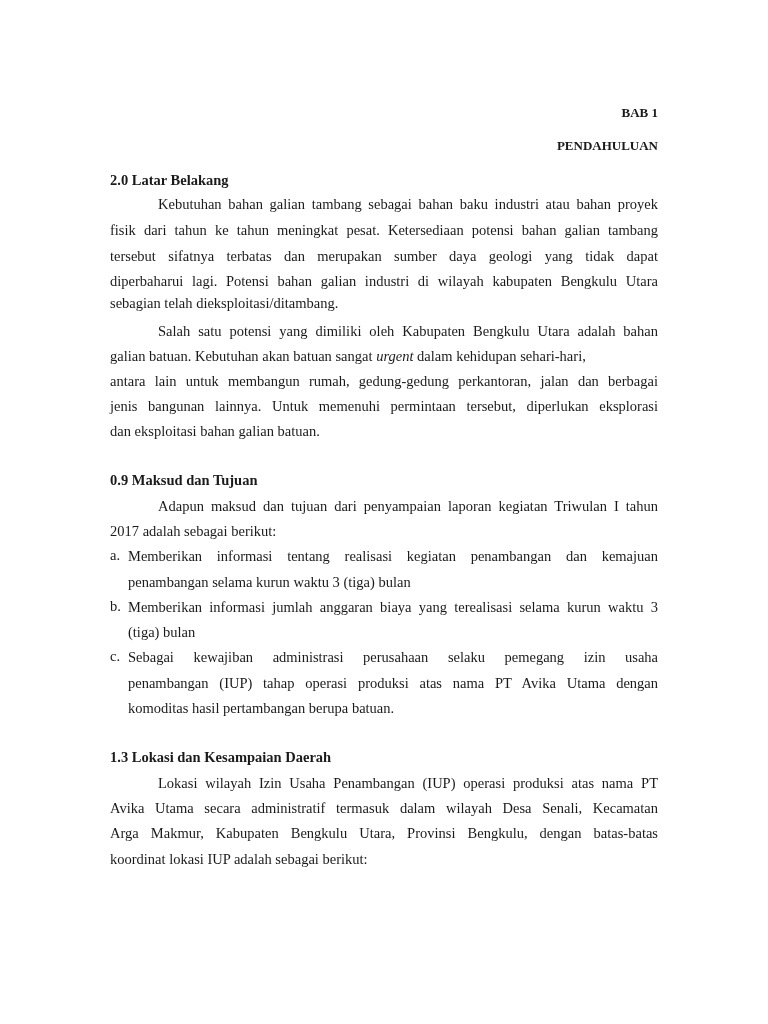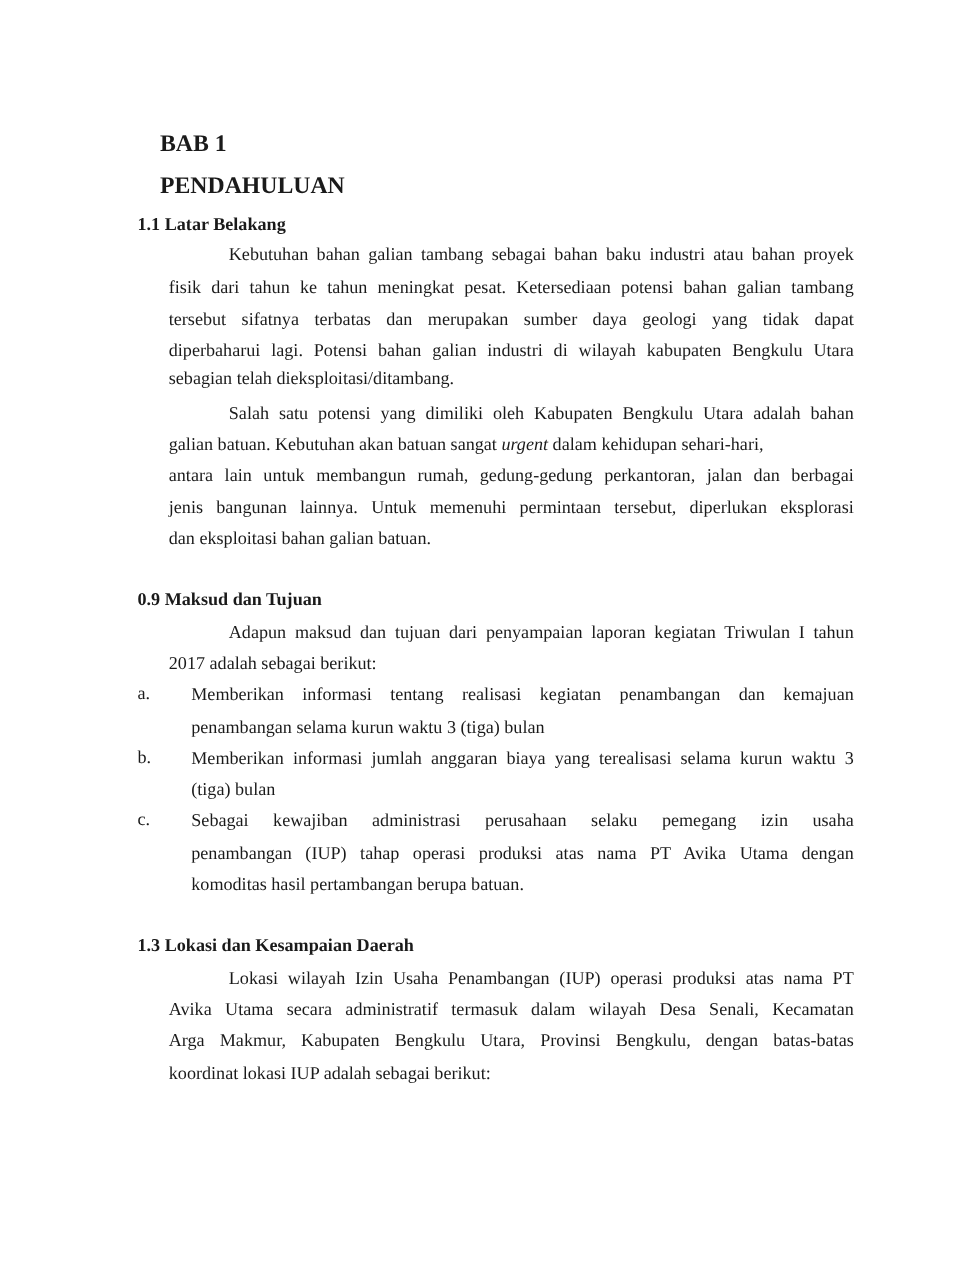--- a/index.html
+++ b/index.html
@@ -1,36 +1,36 @@
 <!DOCTYPE html>
 <html><head>
 <meta charset="utf-8">
 <style>
   html, body { margin:0; padding:0; background:#ffffff; }
   body { width:768px; height:1024px; position:relative; overflow:hidden;
          font-family:"Liberation Serif", serif; color:#1a1a1a; }
   .page { position:absolute; left:110px; top:0; width:548px; }
-  .title { position:absolute; left:18px; width:548px; text-align:left; font-weight:bold; font-size:19px; }
+  .title { position:absolute; left:0; width:548px; text-align:right; font-weight:bold; font-size:13px; }
   .h { position:absolute; left:0; font-weight:bold; font-size:14.5px; }
   .line { position:absolute; left:0; width:548px; font-size:14.5px; line-height:18px;
-          text-align:justify; text-align-last:justify; white-space:nowrap;margin-left:25px; }
+          text-align:justify; text-align-last:justify; white-space:nowrap; }
   .line.last { text-align-last:left; }
   .line.indent { text-indent:48px; }
   .line.li { left:18px; width:530px; }
   .marker { position:absolute; left:0; font-size:14.5px; }
   em { }
 </style>
 </head>
 <body>
 
 <div class="page">
   <div class="title" style="top:105px">BAB 1</div>
   <div class="title" style="top:138px">PENDAHULUAN</div>
 
-  <div class="h" style="top:172px">1.1 Latar Belakang</div>
+  <div class="h" style="top:172px">2.0 Latar Belakang</div>
   <div class="line indent" style="top:195px">Kebutuhan bahan galian tambang sebagai bahan baku industri atau bahan proyek</div>
   <div class="line" style="top:221px">fisik dari tahun ke tahun meningkat pesat. Ketersediaan potensi bahan galian tambang</div>
   <div class="line" style="top:247px">tersebut sifatnya terbatas dan merupakan sumber daya geologi yang tidak dapat</div>
   <div class="line" style="top:272px">diperbaharui lagi. Potensi bahan galian industri di wilayah kabupaten Bengkulu Utara</div>
   <div class="line last" style="top:294px">sebagian telah dieksploitasi/ditambang.</div>
 
   <div class="line indent" style="top:322px">Salah satu potensi yang dimiliki oleh Kabupaten Bengkulu Utara adalah bahan</div>
   <div class="line" style="top:347px; text-align-last:auto;">
     <span>galian batuan. Kebutuhan akan batuan sangat</span>
     <em>urgent</em>

